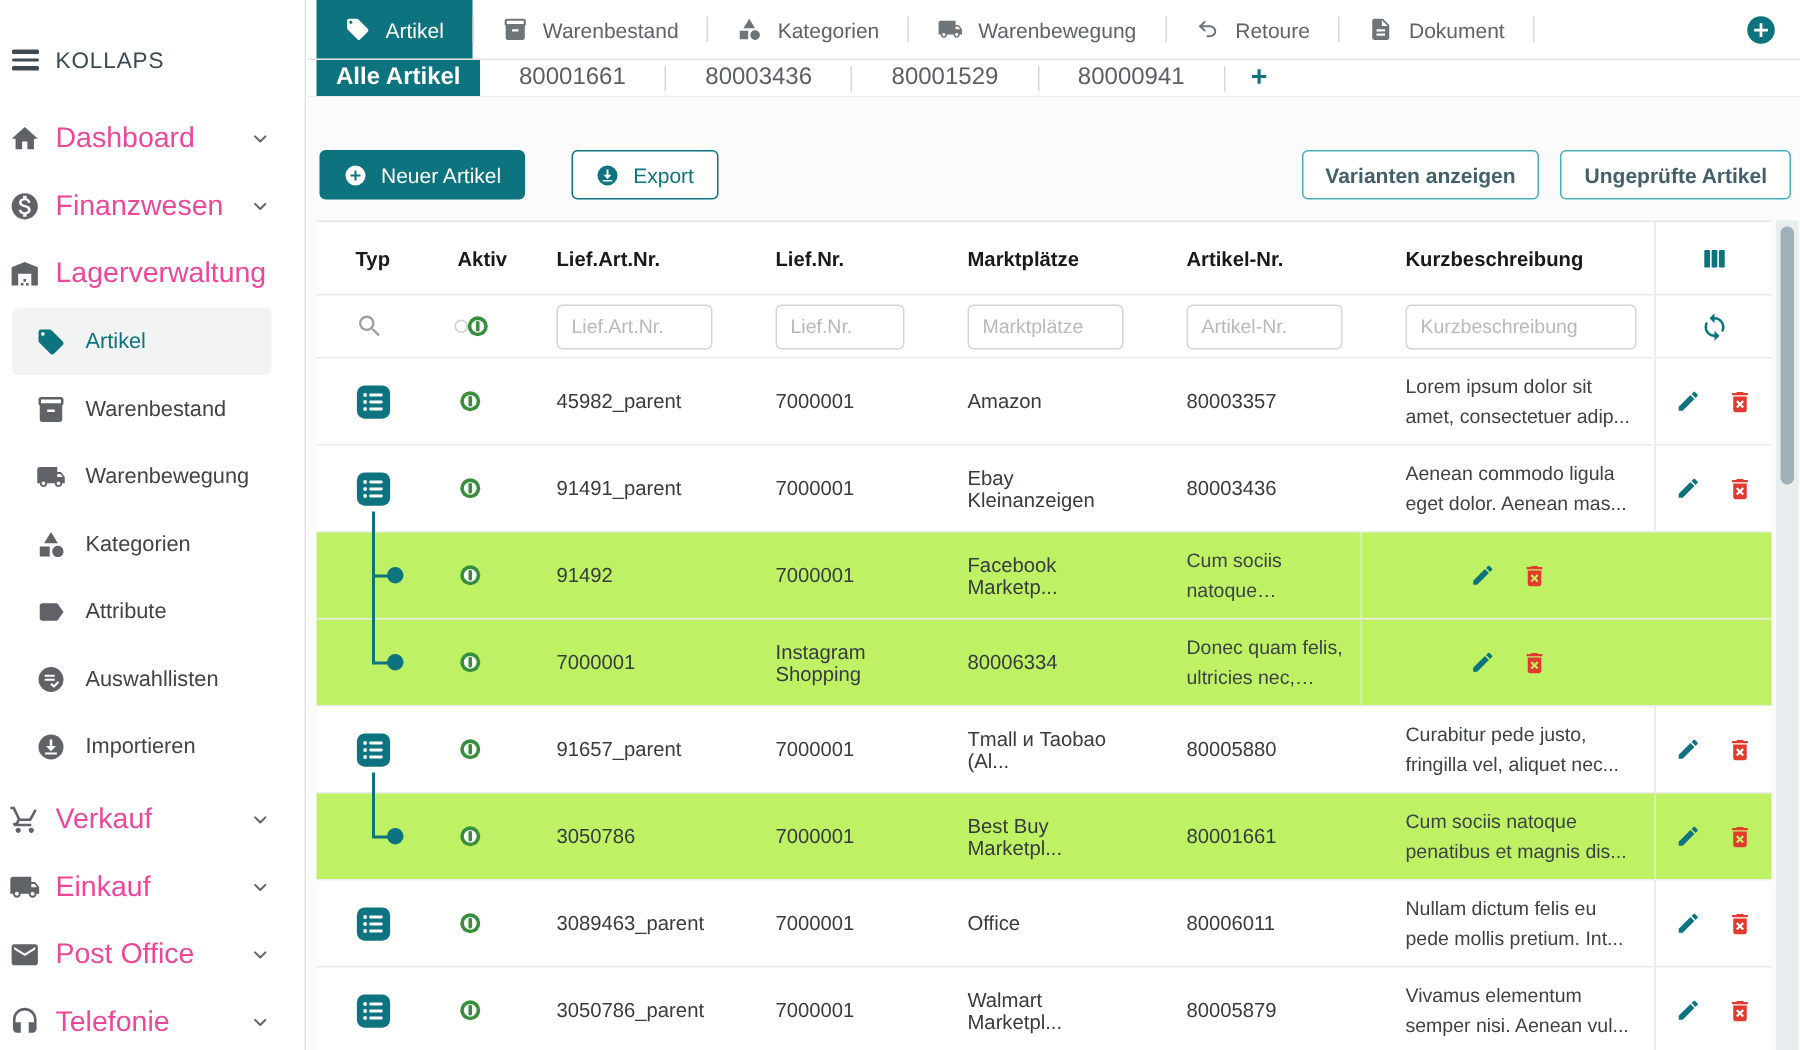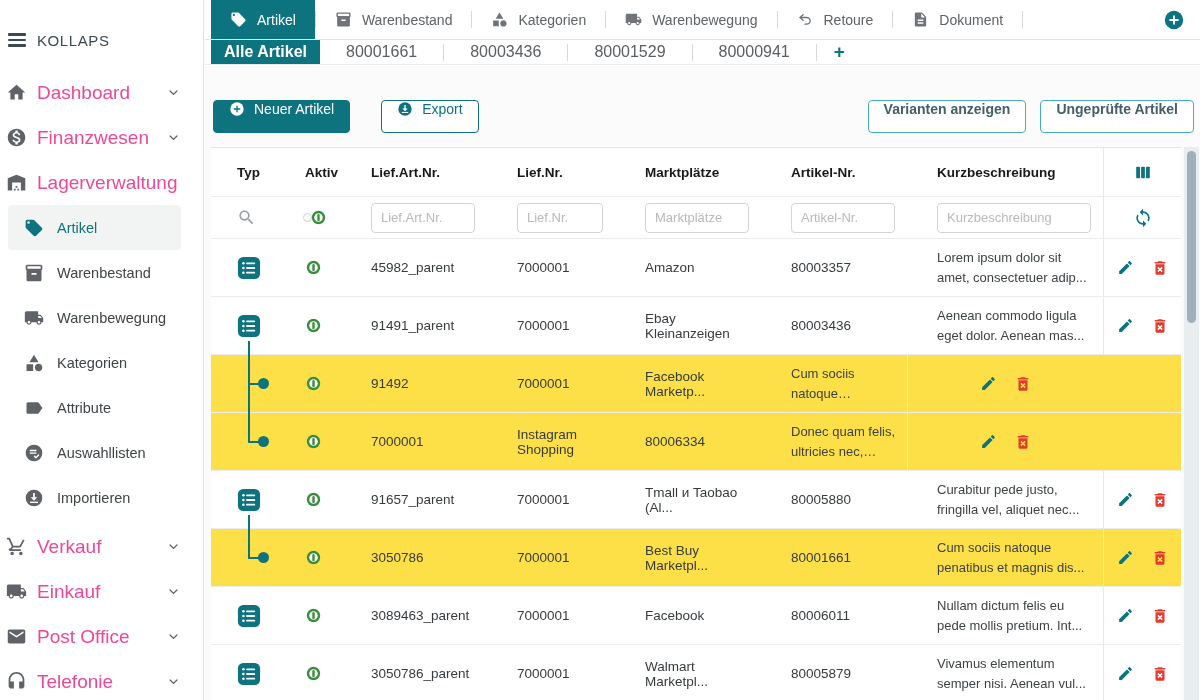--- a/index.html
+++ b/index.html
@@ -46,21 +46,21 @@
     color:var(--teal); cursor:pointer; }
   .subtabbar{ height:25px; display:flex; align-items:stretch; padding-left:6px; background:#fff;
     border-bottom:1px solid #ebebeb; }
   .subtab{ display:flex; align-items:center; padding:0 26px; font-size:16px; color:#5a5f63; cursor:pointer; white-space:nowrap;}
   .subtab.active{ background:var(--teal); color:#fff; font-weight:bold; padding:0 13px; }
   .subtab-plus{ display:flex; align-items:center; padding:0 17px; color:var(--teal);
     font-size:19px; font-weight:bold; cursor:pointer; }
 
   .content{ position:absolute; top:66px; left:0; right:0; bottom:0; background:#fbfbfb; overflow:hidden; }
   .toolbar{ display:flex; align-items:center; padding:34px 6px 14px 8px; }
-  .btn{ height:33px; display:flex; gap:9px; border-radius:4px;
+  .btn{ height:33px; display:flex; align-items:center; gap:9px; border-radius:4px;
     font-size:14px; font-family:inherit; cursor:pointer; padding:0 15px; }
   .btn .ic{ width:16px; height:16px; }
   .btn-primary{ background:var(--teal); color:#fff; border:1px solid var(--teal); }
   .btn-outline{ background:#fff; color:var(--teal); border:1px solid var(--teal); margin-left:31px; }
   .toolbar-right{ margin-left:auto; display:flex; gap:14px; }
   .btn-soft{ background:#fff; color:#43606a; border:1px solid #49aebb; font-size:14px;font-weight:bold; }
 
   
   .table{ position:relative; margin-left:6px; width:970px; background:#fff;
     border-top:1px solid #e5e5e5; }
@@ -72,21 +72,21 @@
   .tfilter{ height:42px; border-top:1px solid #ececec; }
   .tfilter .fc{ padding-left:30px; padding-right:12px; }
   .tfilter input{ width:100%; height:30px; border:1.5px solid #d4d4d4; border-radius:4px;
     padding:0 9px; font-size:13px; color:#444; font-family:inherit; background:#fff; outline:none; }
   .tfilter input::placeholder{ color:#b9b9b9; }
   .search-ic{ width:19px; height:19px; color:#9aa0a3; margin-left:26px; }
   .toggle-wrap{ display:flex; align-items:center; margin-left:28px; }
   .toggle-off{ width:9px; height:9px; border:1.5px solid #cfcfcf; border-radius:50%; background:#fff; }
   .toggle-on{ width:17px; height:17px; color:var(--green); margin-left:-2px; }
   .drow{ height:58px; border-top:1px solid #ececec; position:relative; }
-  .drow.gray{ background:#fde047; }
+  .drow.gray{ background:#bef264; }
   .cell{ font-size:13.5px; color:#363b3e; padding-left:30px; }
   .typ-cell{ position:relative; height:100%; }
   .typ-btn{ position:absolute; left:24px; top:50%; transform:translateY(-50%);
     width:28px; height:28px; color:var(--teal); cursor:pointer; z-index:2; }
   .vline{ position:absolute; left:37px; width:2px; background:var(--teal); z-index:1; }
   .vline.below{ top:calc(50% + 15px); bottom:-1px; }
   .vline.full{ top:-1px; bottom:-1px; }
   .vline.half{ top:-1px; height:calc(50% + 1px); }
   .hline{ position:absolute; left:37px; width:11px; height:2px; top:calc(50% - 1px);
     background:var(--teal); }
@@ -717,21 +717,21 @@
     <span class="aktiv-ic">
                 <svg viewBox="0 0 24 24" fill="currentColor">
                   <circle cx="12" cy="12" r="9.4"></circle>
                   <circle cx="12" cy="12" r="6" fill="#fff"></circle>
                   <rect x="10.3" y="6.9" width="3.4" height="10.2" rx="1.7"></rect>
                 </svg>
               </span>
   </div>
   <div class="cell">3089463_parent</div>
   <div class="cell">7000001</div>
-  <div class="cell">Facebook</div>
+  <div class="cell">Office</div>
   <div class="cell">80006011</div>
   <div class="cell kurz-cell">
               <div class="kurz">Nullam dictum felis eu pede mollis pretium. Int...</div>
             </div>
   <div class="actions-cell">
     <span class="act-edit">
                 <svg viewBox="0 0 24 24" fill="currentColor">
                   <path d="M3 17.25V21h3.75L17.81 9.94l-3.75-3.75L3 17.25zM20.71 7.04c.39-.39.39-1.02 0-1.41l-2.34-2.34c-.39-.39-1.02-.39-1.41 0l-1.83 1.83 3.75 3.75 1.83-1.83z"></path>
                 </svg>
               </span>

